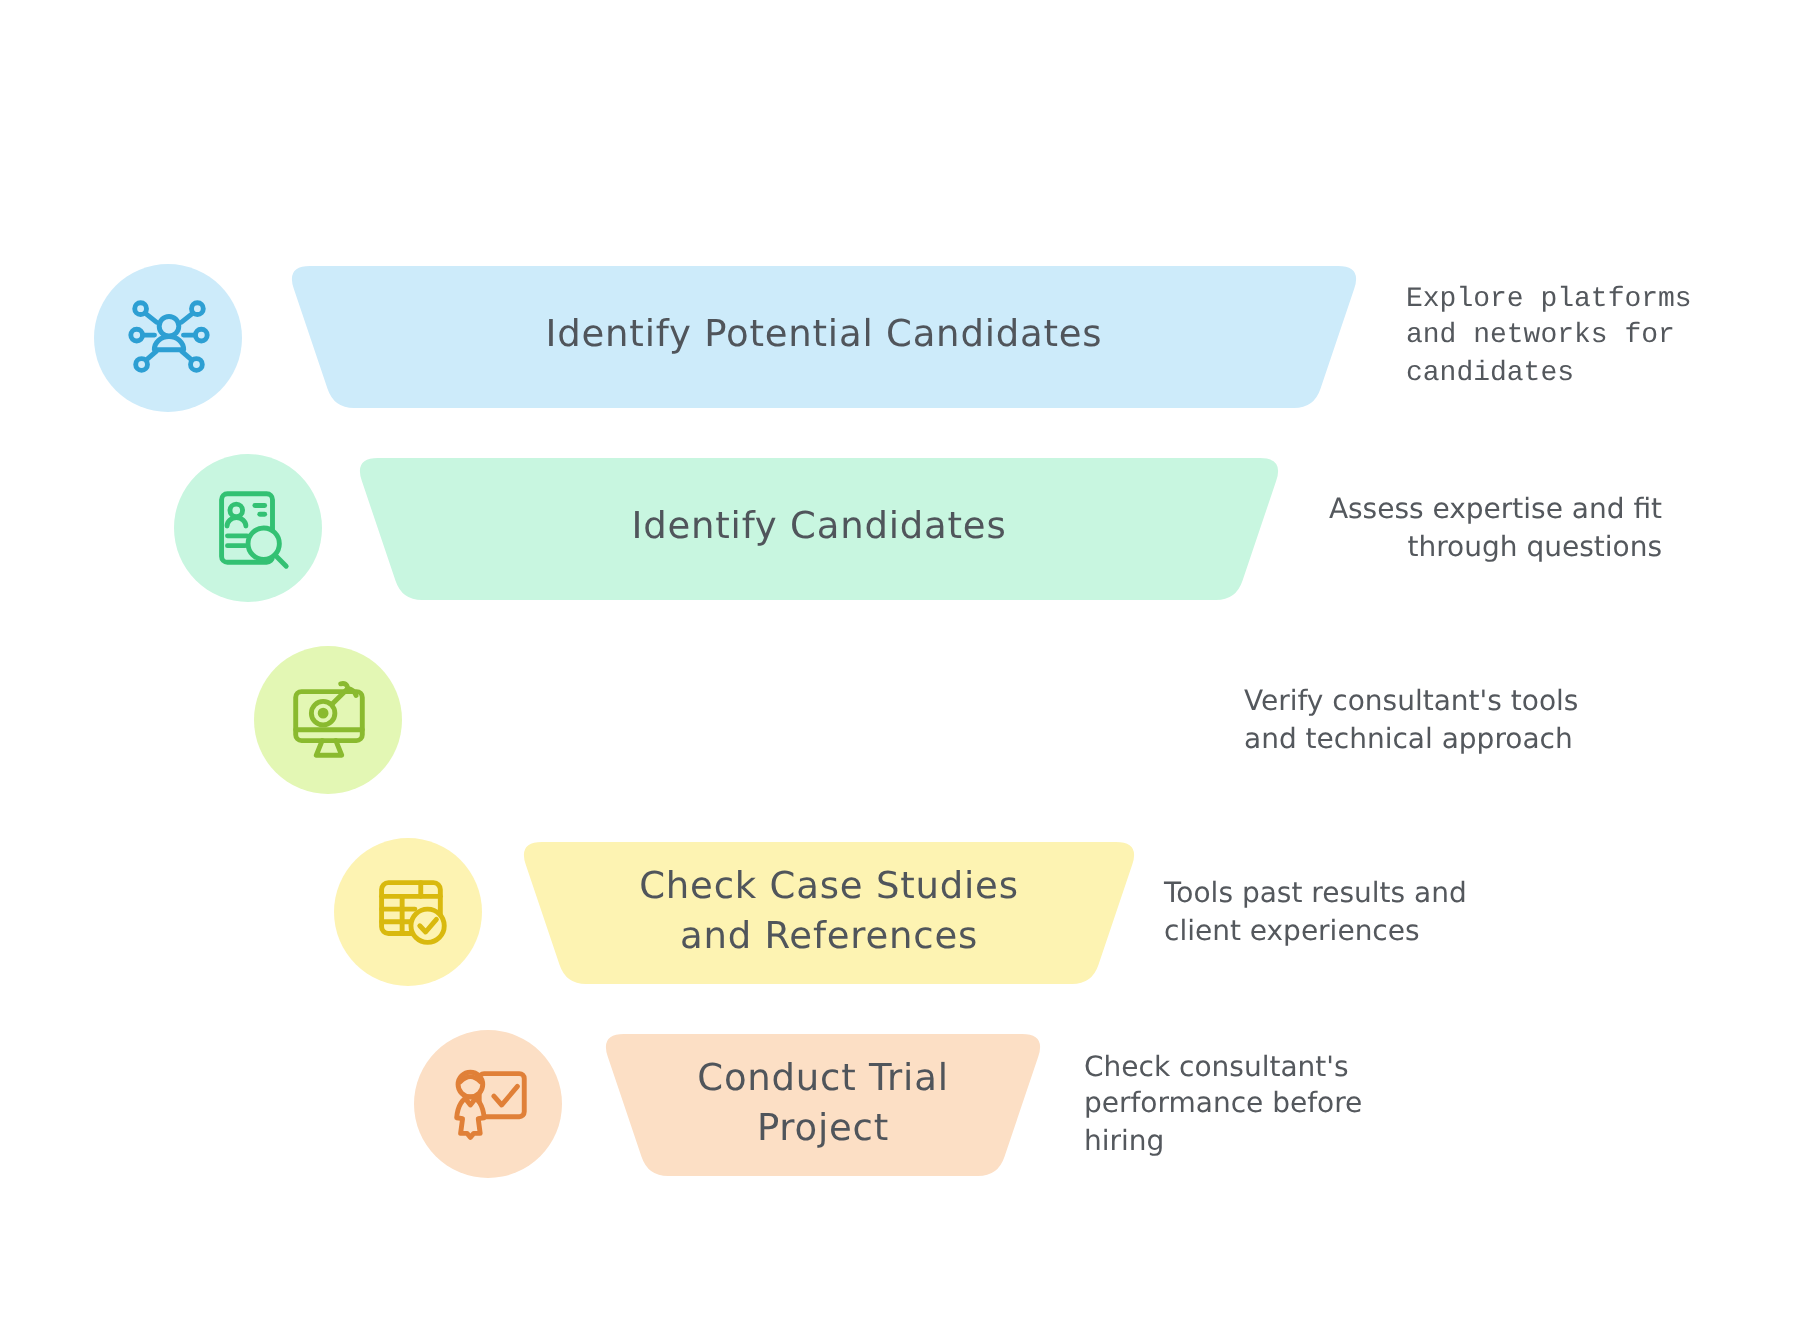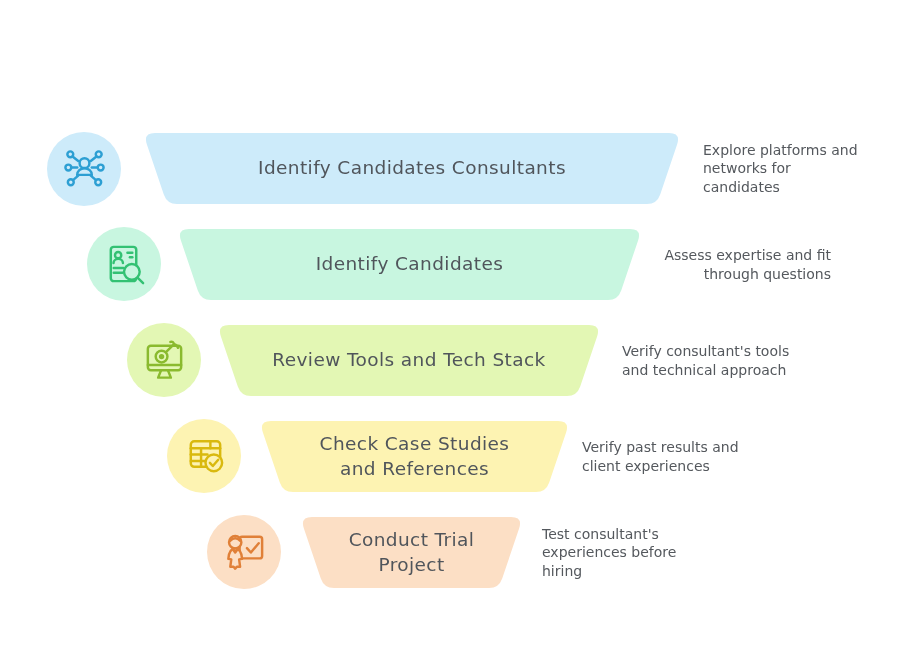--- a/index.html
+++ b/index.html
@@ -20,21 +20,21 @@
   .funnel-label{position:absolute;inset:0;display:flex;align-items:center;justify-content:center;
     text-align:center;padding:0 40px;font-size:18.5px;letter-spacing:.4px;color:#50555b;line-height:1.3;}
   .f1{left:143px;top:133px;width:538px;}
   .f2{left:177px;top:229px;width:465px;}
   .f3{left:217px;top:325px;width:384px;}
   .f4{left:259px;top:421px;width:311px;}
   .f5{left:300px;top:517px;width:223px;}
   
   .desc{position:absolute;height:71px;width:168px;display:flex;align-items:center;
     font-size:14px;line-height:1.33;color:#54585d;}
-  .d1{left:703px;top:133px;} .d2{left:663px;top:229px;text-align:right;} .d3{left:622px;top:325px;}
+  .d1{left:703px;top:133px;font-family:Liberation Mono, monospace;} .d2{left:663px;top:229px;text-align:right;} .d3{left:622px;top:325px;}
   .d4{left:582px;top:421px;} .d5{left:542px;top:517px;}
 </style>
 </head>
 <body>
 
 <div class="canvas">
 
   <div class="icon-badge s1" style="background: rgb(205, 235, 250);">
     <svg class="icon-svg" viewBox="0 0 48 48" style="stroke: rgb(45, 159, 211);">
       <circle cx="24" cy="17.5" r="5"></circle>
@@ -50,21 +50,21 @@
       <circle cx="40.5" cy="22" r="3"></circle>
         <line x1="37.4" y1="22" x2="31.4" y2="22"></line>
       <circle cx="38" cy="37" r="3"></circle>
         <line x1="35.7" y1="34.8" x2="30.4" y2="30.2"></line>
     </svg>
   </div>
   <div class="funnel f1">
     <svg width="538" height="71" viewBox="0 0 538 71">
       <path d="M12 0 L526 0 Q538 0 534.1 11.4 L517.2 61.5 Q514 71 504 71 L34 71 Q24 71 20.8 61.5 L3.9 11.4 Q0 0 12 0 Z" style="fill: rgb(205, 235, 250);"></path>
     </svg>
-    <div class="funnel-label">Identify Candidates Consultants</div>
+    <div class="funnel-label">Identify Potential Candidates</div>
   </div>
   <div class="desc d1">Explore platforms and networks for candidates</div>
 
   <div class="icon-badge s2" style="background: rgb(200, 246, 224);">
     <svg class="icon-svg" viewBox="0 0 48 48" style="stroke: rgb(51, 193, 115);">
       <rect x="10" y="6" width="26" height="35" rx="3"></rect>
       <circle cx="17.5" cy="14.5" r="3.2"></circle>
       <path d="M12.8 22.5 a4.8 4.3 0 0 1 9.6 0"></path>
       <line x1="27" y1="12" x2="32" y2="12"></line>
       <line x1="29.5" y1="16.5" x2="32" y2="16.5"></line>
@@ -86,59 +86,53 @@
     <svg class="icon-svg" viewBox="0 0 48 48" style="stroke: rgb(138, 186, 47);">
       <rect x="7" y="9" width="34" height="25" rx="3"></rect>
       <line x1="7" y1="28.5" x2="41" y2="28.5"></line>
       <path d="M20.5 34 L17.5 41.5 L30.5 41.5 L27.5 34"></path>
       <circle cx="21" cy="20" r="6"></circle>
       <circle cx="21" cy="20" r="1.5" style="fill: rgb(138, 186, 47);"></circle>
       <line x1="25.5" y1="15.5" x2="33.5" y2="7.5"></line>
       <path d="M30 5 Q33 4.2 33.7 7.3 Q36.8 8 37.8 11"></path>
     </svg>
   </div>
-  <div class="funnel f3">
-    <svg width="384" height="71" viewBox="0 0 384 71">
-      <path d="M12 0 L372 0 Q384 0 380.1 11.4 L363.2 61.5 Q360 71 350 71 L34 71 Q24 71 20.8 61.5 L3.9 11.4 Q0 0 12 0 Z" style="fill: rgb(227, 247, 180);"></path>
-    </svg>
-    <div class="funnel-label">Review Tools and Tech Stack</div>
-  </div>
   <div class="desc d3">Verify consultant's tools and technical approach</div>
 
   <div class="icon-badge s4" style="background: rgb(253, 243, 178);">
     <svg class="icon-svg" viewBox="0 0 48 48" style="stroke: rgb(217, 185, 14);">
       <rect x="10" y="8.5" width="30" height="26" rx="3.5"></rect>
       <line x1="10" y1="15.5" x2="40" y2="15.5"></line>
       <line x1="20.5" y1="15.5" x2="20.5" y2="34.5"></line>
       <line x1="30" y1="8.5" x2="30" y2="15.5"></line>
       <line x1="10" y1="22" x2="27" y2="22"></line>
       <line x1="10" y1="28.5" x2="26" y2="28.5"></line>
       <circle cx="33.5" cy="30.5" r="8.5" style="fill: rgb(253, 243, 178);"></circle>
       <path d="M29.5 30.5 L32.5 33.7 L38 27.3"></path>
     </svg>
   </div>
   <div class="funnel f4">
     <svg width="311" height="71" viewBox="0 0 311 71">
       <path d="M12 0 L299 0 Q311 0 307.1 11.4 L290.2 61.5 Q287 71 277 71 L34 71 Q24 71 20.8 61.5 L3.9 11.4 Q0 0 12 0 Z" style="fill: rgb(253, 243, 178);"></path>
     </svg>
     <div class="funnel-label">Check Case Studies and References</div>
   </div>
-  <div class="desc d4">Verify past results and client experiences</div>
+  <div class="desc d4">Tools past results and client experiences</div>
 
   <div class="icon-badge s5" style="background: rgb(252, 223, 197);">
     <svg class="icon-svg" viewBox="0 0 48 48" style="stroke: rgb(224, 128, 56);">
       <rect x="19" y="8" width="23" height="22" rx="2.5"></rect>
       <path d="M26.5 19.5 L30.5 24 L38.5 14.5"></path>
       <circle cx="14.5" cy="13.5" r="6.3" style="fill: rgb(252, 223, 197);"></circle>
       <path d="M9.3 12.2 Q14.5 6.8 19.7 12.2"></path>
       <path d="M14.5 20 C10.5 20 8 24.5 7.5 30.5 L10.5 31 L9.5 38.5 L12.8 38.5 L14.5 40.5 L16.2 38.5 L19.5 38.5 L18.5 31 L21.5 30.5 C21 24.5 18.5 20 14.5 20 Z" style="fill: rgb(252, 223, 197);"></path>
       <path d="M11.8 20.5 L14.5 24 L17.2 20.5"></path>
     </svg>
   </div>
   <div class="funnel f5">
     <svg width="223" height="71" viewBox="0 0 223 71">
       <path d="M12 0 L211 0 Q223 0 219.1 11.4 L202.2 61.5 Q199 71 189 71 L34 71 Q24 71 20.8 61.5 L3.9 11.4 Q0 0 12 0 Z" style="fill: rgb(252, 223, 197);"></path>
     </svg>
     <div class="funnel-label">Conduct Trial Project</div>
   </div>
-  <div class="desc d5">Test consultant's experiences before hiring</div>
+  <div class="desc d5">Check consultant's performance before hiring</div>
 
 </div>
 
 </body></html>

